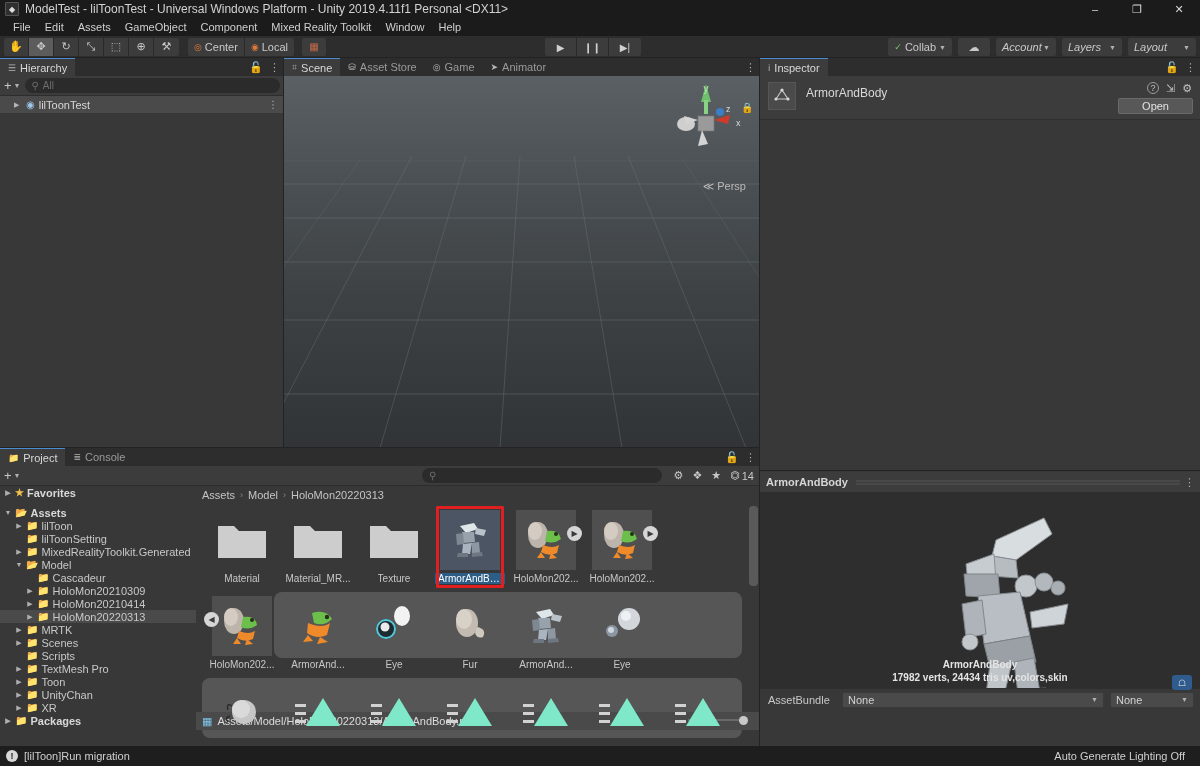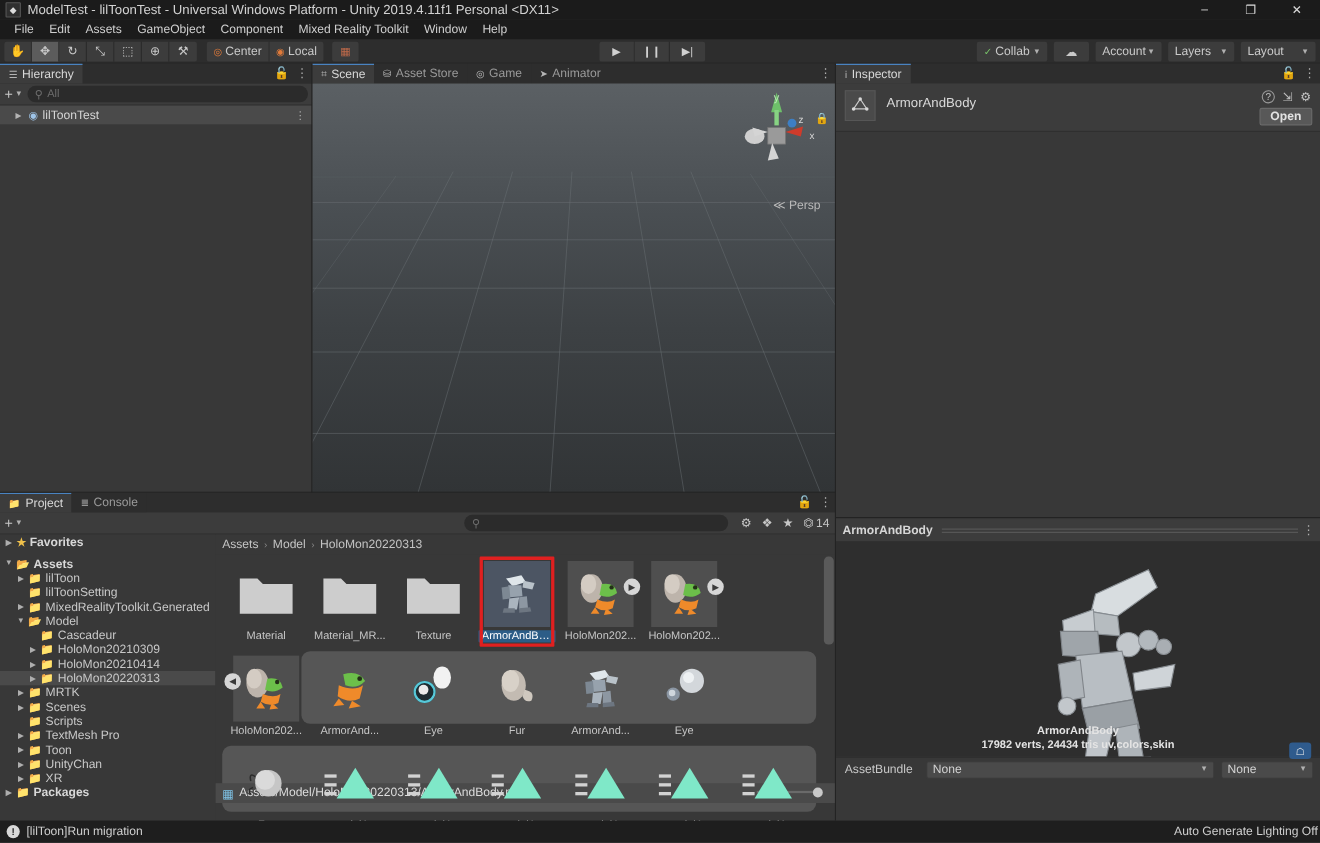--- a/index.html
+++ b/index.html
@@ -72,21 +72,21 @@
   }
   .play-btn:first-child { border-radius: 2px 0 0 2px; }
   .play-btn:last-child { border-radius: 0 2px 2px 0; border-right: none; }
   .right-group { position: absolute; right: 4px; top: 2px; display: flex; gap: 6px; align-items: center; height: 18px; }
   .collab-btn, .cloud-btn, .dd-btn {
     height: 18px; background: #3c3c3c; border-radius: 2px; display: flex;
     align-items: center; justify-content: center; color: #c9c9c9; font-size: 11px; padding: 0 6px;
   }
   .collab-btn { gap: 3px; }
   .cloud-btn { width: 32px; }
-  .dd-btn { width: 60px; justify-content: space-between; }
+  .dd-btn { width: 60px; justify-content: space-between; font-style: italic; }
   .dd-btn.layout { width: 68px; }
   .caret { font-size: 7px; color: #b0b0b0; }
 
   
   .panel { position: absolute; background: #383838; }
   .panel-tabs {
     height: 18px; background: #2d2d2d; display: flex; align-items: stretch;
     position: relative;
   }
   .ptab {
@@ -157,23 +157,23 @@
     height: 44px; background: #3c3c3c; display: flex; padding: 6px 8px; gap: 10px;
     position: relative; border-bottom: 1px solid #2f2f2f;
   }
   .insp-thumb {
     width: 28px; height: 28px; background: #4a4a4a; border: 1px solid #565656;
     display: flex; align-items: center; justify-content: center;
   }
   .insp-name { font-size: 12px; color: #d9d9d9; margin-top: 4px; }
   .insp-icons { position: absolute; right: 8px; top: 6px; display: flex; gap: 7px; color: #c0c0c0; font-size: 11px; }
   .open-btn {
-    position: absolute; right: 7px; top: 22px; height: 16px; padding: 0 9px;
+    position: absolute; right: 7px; top: 22px; height: 16px; padding: 0 23px;
     background: #585858; border: 1px solid #6a6a6a; border-radius: 2px;
-    display: flex; align-items: center; font-size: 11px; color: #e2e2e2; font-weight: bold;
+    display: flex; align-items: center; font-size: 11px; color: #e2e2e2;
   }
   .prop-rows { padding-top: 10px; }
   .prop-row { height: 16px; display: flex; align-items: center; margin-bottom: 1px; }
   .prop-label { width: 172px; padding-left: 14px; font-size: 11px; color: #c8c8c8; }
   .prop-value {
     flex: 1; height: 16px; background: #2b2b2b; border: 1px solid #212121;
     display: flex; align-items: center; padding-left: 5px; font-size: 11px; color: #d5d5d5;
     margin-right: 0;
   }
 
@@ -287,21 +287,21 @@
   
   .statusbar {
     position: absolute; left: 0; bottom: 0; width: 1200px; height: 20px;
     background: #1e1e1e; display: flex; align-items: center; padding: 0 6px; gap: 6px;
   }
   .status-ico {
     width: 12px; height: 12px; border-radius: 50%; background: #d8d8d8; color: #1e1e1e;
     display: flex; align-items: center; justify-content: center; font-size: 9px; font-weight: bold;
   }
   .status-text { font-size: 11px; color: #cfcfcf; }
-  .status-right { position: absolute; right: 2px; font-size: 11px; color: #cfcfcf; }
+  .status-right { position: absolute; right: 15px; font-size: 11px; color: #cfcfcf; }
 
   .splitv { position: absolute; background: #232323; }
 </style>
 </head>
 <body>
 
 <div class="app">
 
   <div class="titlebar">
     <div class="app-icon">◆</div>

